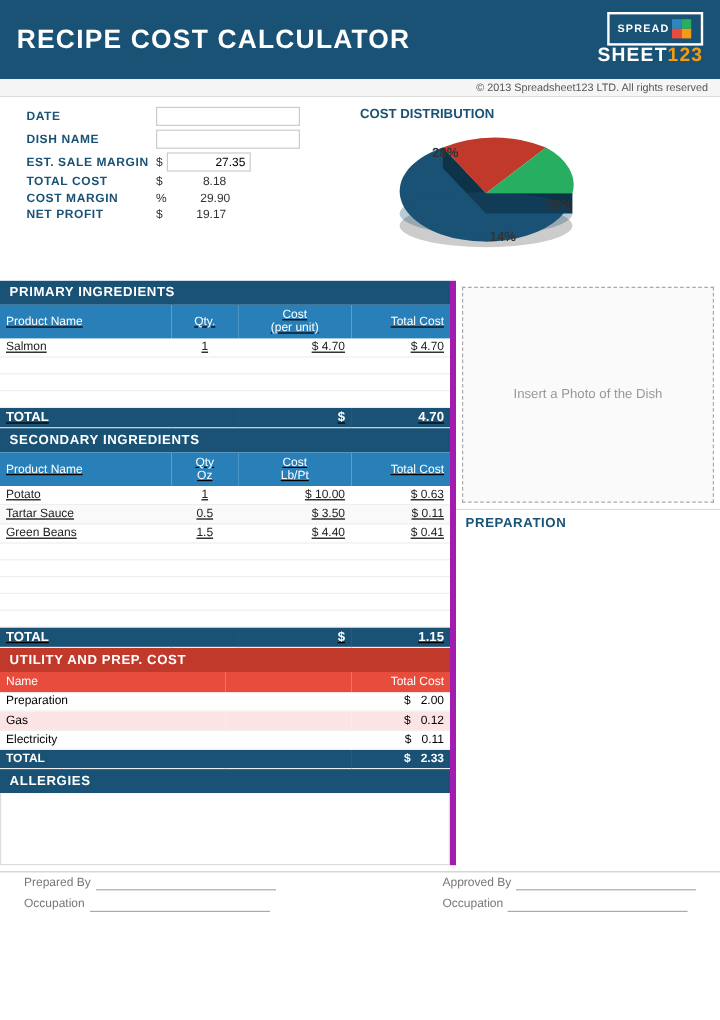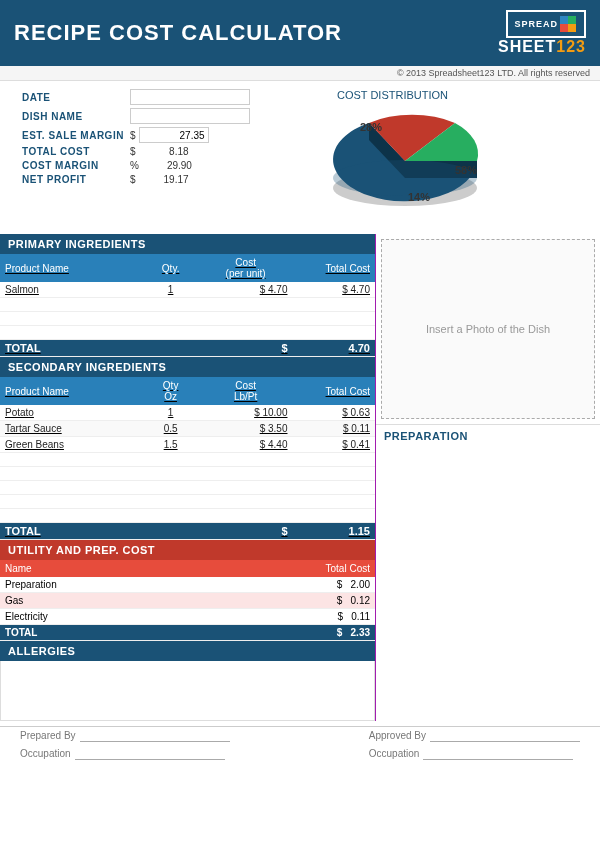--- a/index.html
+++ b/index.html
@@ -93,24 +93,23 @@
       padding-right: 3px;
     }
 
     
     .chart-area {
       flex: 1;
       padding-left: 10px;
     }
     .chart-title {
       font-size: 11px;
-      font-weight: normal;
+      font-weight: bold;
       color: #1a5276;
       margin-bottom: 5px;
-      margin-left: 37px;
     }
 
     
     .section-header {
       background: #1a5276;
       color: white;
       font-weight: bold;
       font-size: 11px;
       padding: 4px 8px;
       letter-spacing: 0.5px;
@@ -166,21 +165,21 @@
 
     
     .main-content {
       display: flex;
     }
     .left-content {
       flex: 0 0 375px;
     }
     .right-content {
       flex: 1;
-      border-left: 1px solid #a21caf;
+      border-left: 5px solid #a21caf;
     }
 
     
     .photo-area {
       height: 180px;
       border: 1px dashed #aaa;
       display: flex;
       align-items: center;
       justify-content: center;
       color: #999;

